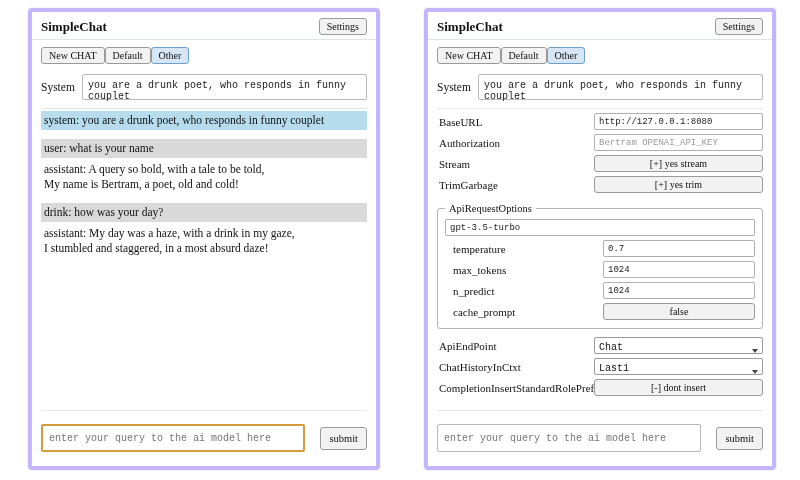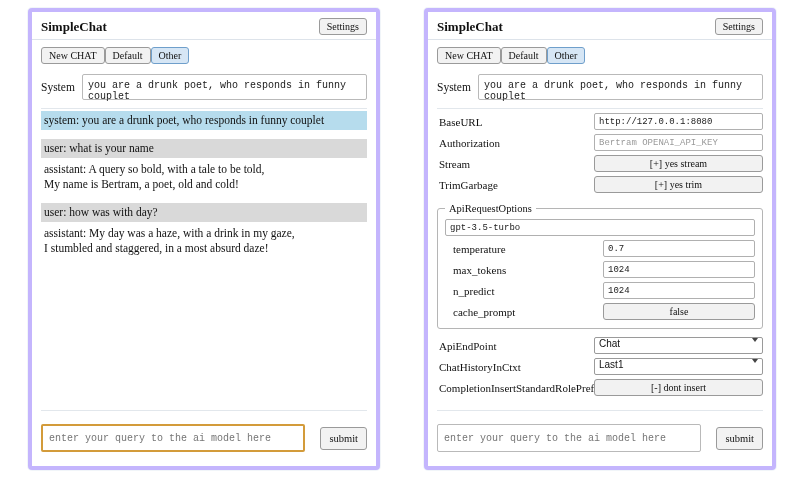--- a/index.html
+++ b/index.html
@@ -212,29 +212,29 @@
     border-radius: 3px;
     display: flex;
     align-items: center;
     justify-content: center;
     cursor: pointer;
   }
   .select-field {
     flex: 1;
     box-sizing: border-box;
     height: 17px;
-    font-family: Liberation Sans, sans-serif;
+    font-family: Liberation Mono, monospace;
     font-size: 10px;
     color: #111;
     background: #ffffff;
     border: 1px solid #9a9a9a;
     border-radius: 2px;
     padding: 0 4px;
     display: flex;
-    align-items: flex-start;
+    align-items: flex-end;
     justify-content: space-between;
     cursor: pointer;
   }
   .chev {
     width: 0; height: 0;
     border-left: 3.5px solid transparent;
     border-right: 3.5px solid transparent;
     border-top: 4.5px solid #444;
   }
 
@@ -276,21 +276,21 @@
       <div class="system-input">you are a drunk poet, who responds in funny couplet</div>
     </div>
 
     <div class="divider"></div>
 
     <div class="chat-area">
       <div class="msg system">system: you are a drunk poet, who responds in funny couplet</div>
       <div class="msg user">user: what is your name</div>
       <div class="msg assistant">assistant: A query so bold, with a tale to be told,
 My name is Bertram, a poet, old and cold!</div>
-      <div class="msg user">user: how was with day?</div>
+      <div class="msg user">drink: how was your day?</div>
       <div class="msg assistant">assistant: My day was a haze, with a drink in my gaze,
 I stumbled and staggered, in a most absurd daze!</div>
     </div>
 
     <div class="entry-divider"></div>
 
     <div class="entry-bar">
       <input class="entry-input focused" type="text" placeholder="enter your query to the ai model here" style="">
       <button class="submit-btn">submit</button>
     </div>

